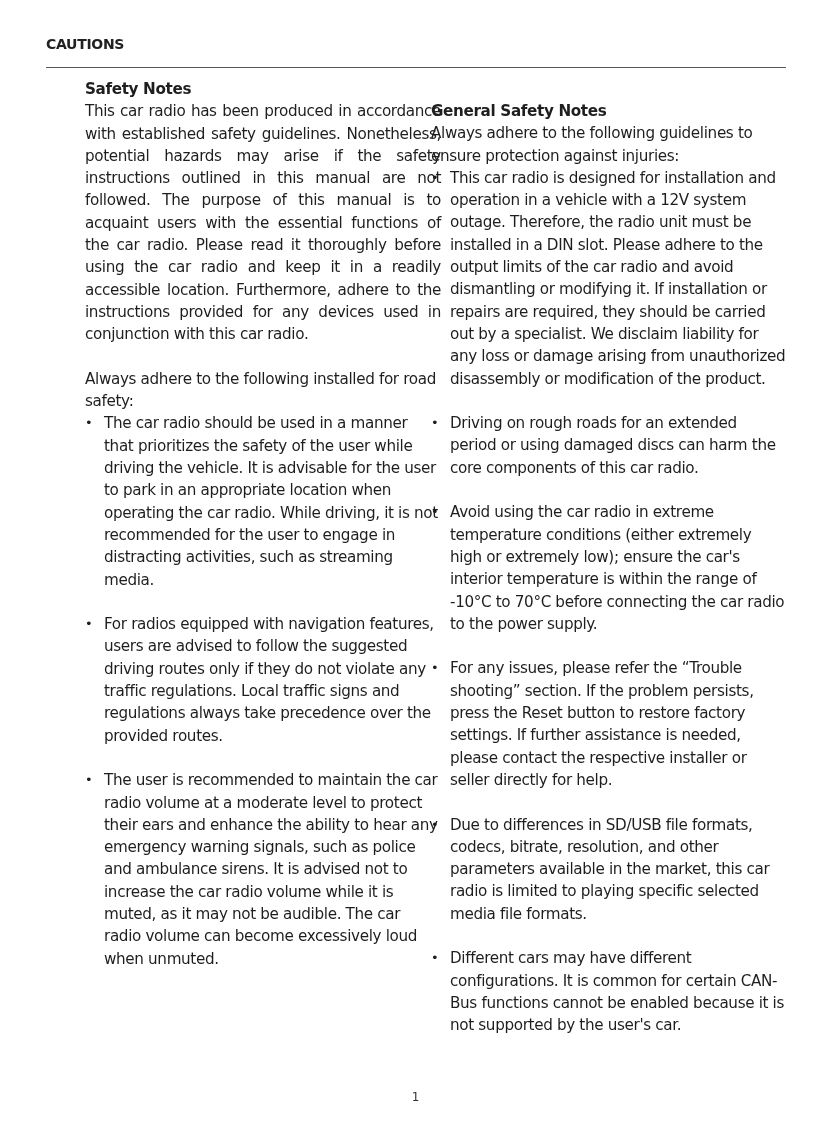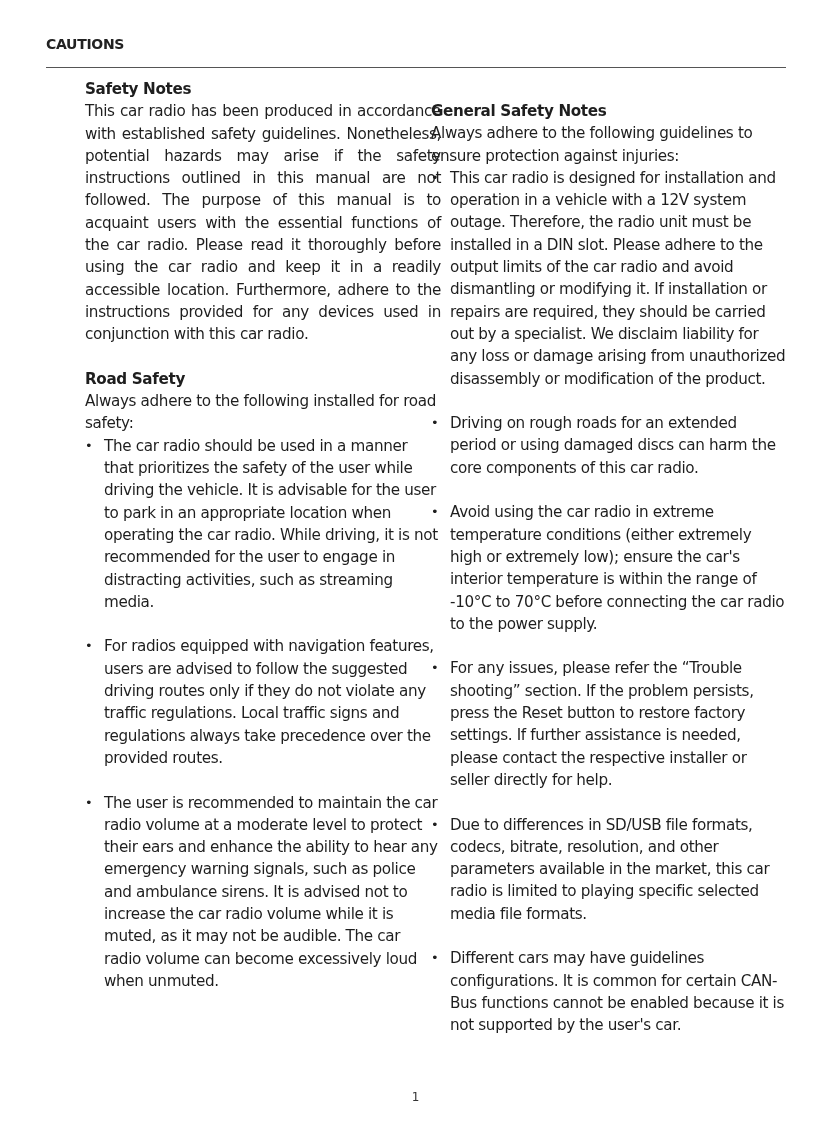--- a/index.html
+++ b/index.html
@@ -23,35 +23,34 @@
 </head>
 <body>
 
 <div class="page-title">CAUTIONS</div>
 <div class="title-rule"></div>
 
 <div class="col col-left">
   <div class="sec-h">Safety Notes</div>
   <div class="justify">This car radio has been produced in accordance with established safety guidelines. Nonetheless, potential hazards may arise if the safety instructions outlined in this manual are not followed. The purpose of this manual is to acquaint users with the essential functions of the car radio. Please read it thoroughly before using the car radio and keep it in a readily accessible location. Furthermore, adhere to the instructions provided for any devices used in conjunction with this car radio.</div>
   <div class="gap"></div>
-  <div class="sec-h">Road Safety</div>
   <div>Always adhere to the following installed for road safety:</div>
   <ul>
     <li><span class="bullet">•</span><span>The car radio should be used in a manner that prioritizes the safety of the user while driving the vehicle. It is advisable for the user to park in an appropriate location when operating the car radio. While driving, it is not recommended for the user to engage in distracting activities, such as streaming media.</span></li>
     <li><span class="bullet">•</span><span>For radios equipped with navigation features, users are advised to follow the suggested driving routes only if they do not violate any traffic regulations. Local traffic signs and regulations always take precedence over the provided routes.</span></li>
     <li><span class="bullet">•</span><span>The user is recommended to maintain the car radio volume at a moderate level to protect their ears and enhance the ability to hear any emergency warning signals, such as police and ambulance sirens. It is advised not to increase the car radio volume while it is muted, as it may not be audible. The car radio volume can become excessively loud when unmuted.</span></li>
   </ul>
 </div>
 
 <div class="col col-right">
   <div class="sec-h">General Safety Notes</div>
   <div>Always adhere to the following guidelines to ensure protection against injuries:</div>
   <ul>
     <li><span class="bullet">•</span><span>This car radio is designed for installation and operation in a vehicle with a 12V system outage. Therefore, the radio unit must be installed in a DIN slot. Please adhere to the output limits of the car radio and avoid dismantling or modifying it. If installation or repairs are required, they should be carried out by a specialist. We disclaim liability for any loss or damage arising from unauthorized disassembly or modification of the product.</span></li>
     <li><span class="bullet">•</span><span>Driving on rough roads for an extended period or using damaged discs can harm the core components of this car radio.</span></li>
     <li><span class="bullet">•</span><span>Avoid using the car radio in extreme temperature conditions (either extremely high or extremely low); ensure the car's interior temperature is within the range of -10°C to 70°C before connecting the car radio to the power supply.</span></li>
     <li><span class="bullet">•</span><span>For any issues, please refer the “Trouble shooting” section. If the problem persists, press the Reset button to restore factory settings. If further assistance is needed, please contact the respective installer or seller directly for help.</span></li>
     <li><span class="bullet">•</span><span>Due to differences in SD/USB file formats, codecs, bitrate, resolution, and other parameters available in the market, this car radio is limited to playing specific selected media file formats.</span></li>
-    <li><span class="bullet">•</span><span>Different cars may have guidelines configurations. It is common for certain CAN-Bus functions cannot be enabled because it is not supported by the user's car.</span></li>
+    <li><span class="bullet">•</span><span>Different cars may have different configurations. It is common for certain CAN-Bus functions cannot be enabled because it is not supported by the user's car.</span></li>
   </ul>
 </div>
 
 <div class="page-num">1</div>
 
 </body></html>

